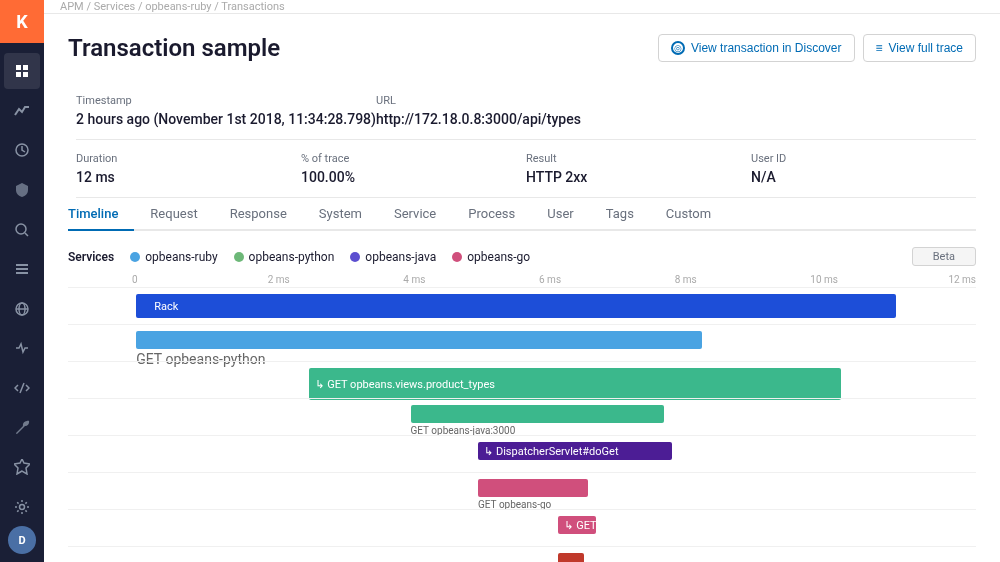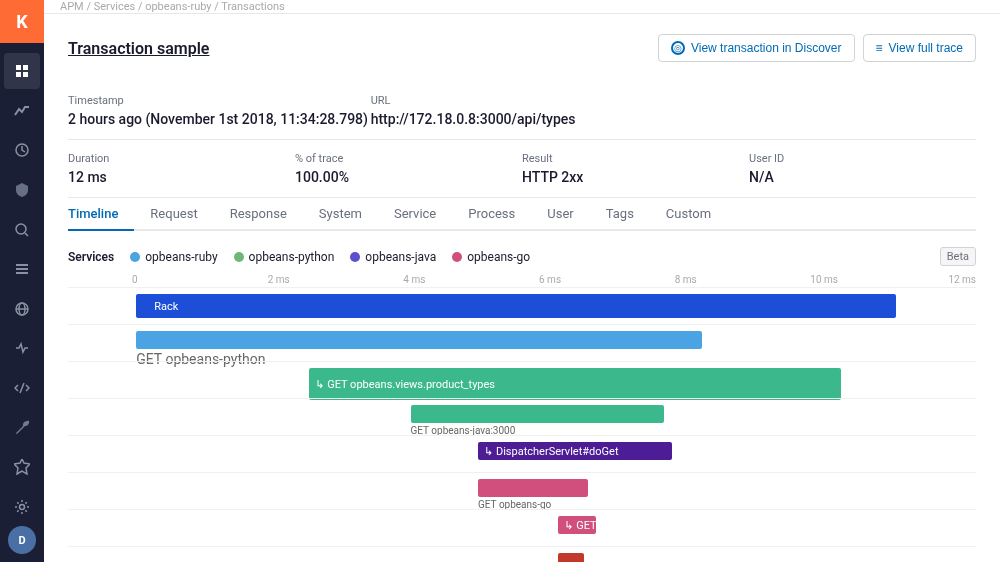--- a/index.html
+++ b/index.html
@@ -80,24 +80,23 @@
     }
 
     .section-header {
       display: flex;
       align-items: center;
       justify-content: space-between;
       margin-bottom: 20px;
     }
 
     .section-title {
-      font-size: 16px;
+      font-size: 24px;
       font-weight: 600;
       color: #1a1a2e;
-      text-decoration: underline;
     }
 
     .header-actions {
       display: flex;
       gap: 8px;
     }
 
     .btn-link {
       display: flex;
       align-items: center;
@@ -130,20 +129,21 @@
       font-size: 14px;
       font-weight: 500;
       color: #1a1a2e;
     }
 
     
     .info-row {
       display: flex;
       gap: 0;
       border-bottom: 1px solid #e8e8e8;
+      margin-left: 8px;
     }
     .info-col {
       flex: 1;
       padding: 12px 0;
     }
     .info-col-wide {
       flex: 2;
     }
 
     
@@ -189,21 +189,21 @@
     .service-dot {
       width: 10px;
       height: 10px;
       border-radius: 50%;
     }
     .beta-badge {
       margin-left: auto;
       background: #f5f5f5;
       border: 1px solid #d3d3d3;
       border-radius: 3px;
-      padding: 2px 6px;
+      padding: 2px 20px;
       font-size: 11px;
       color: #69707d;
     }
   </style>
 </head>
 <body>
 
 <nav class="sidebar">
   <div class="sidebar-logo">
     <span style="color:white;font-weight:bold;font-size:18px;">K</span>

